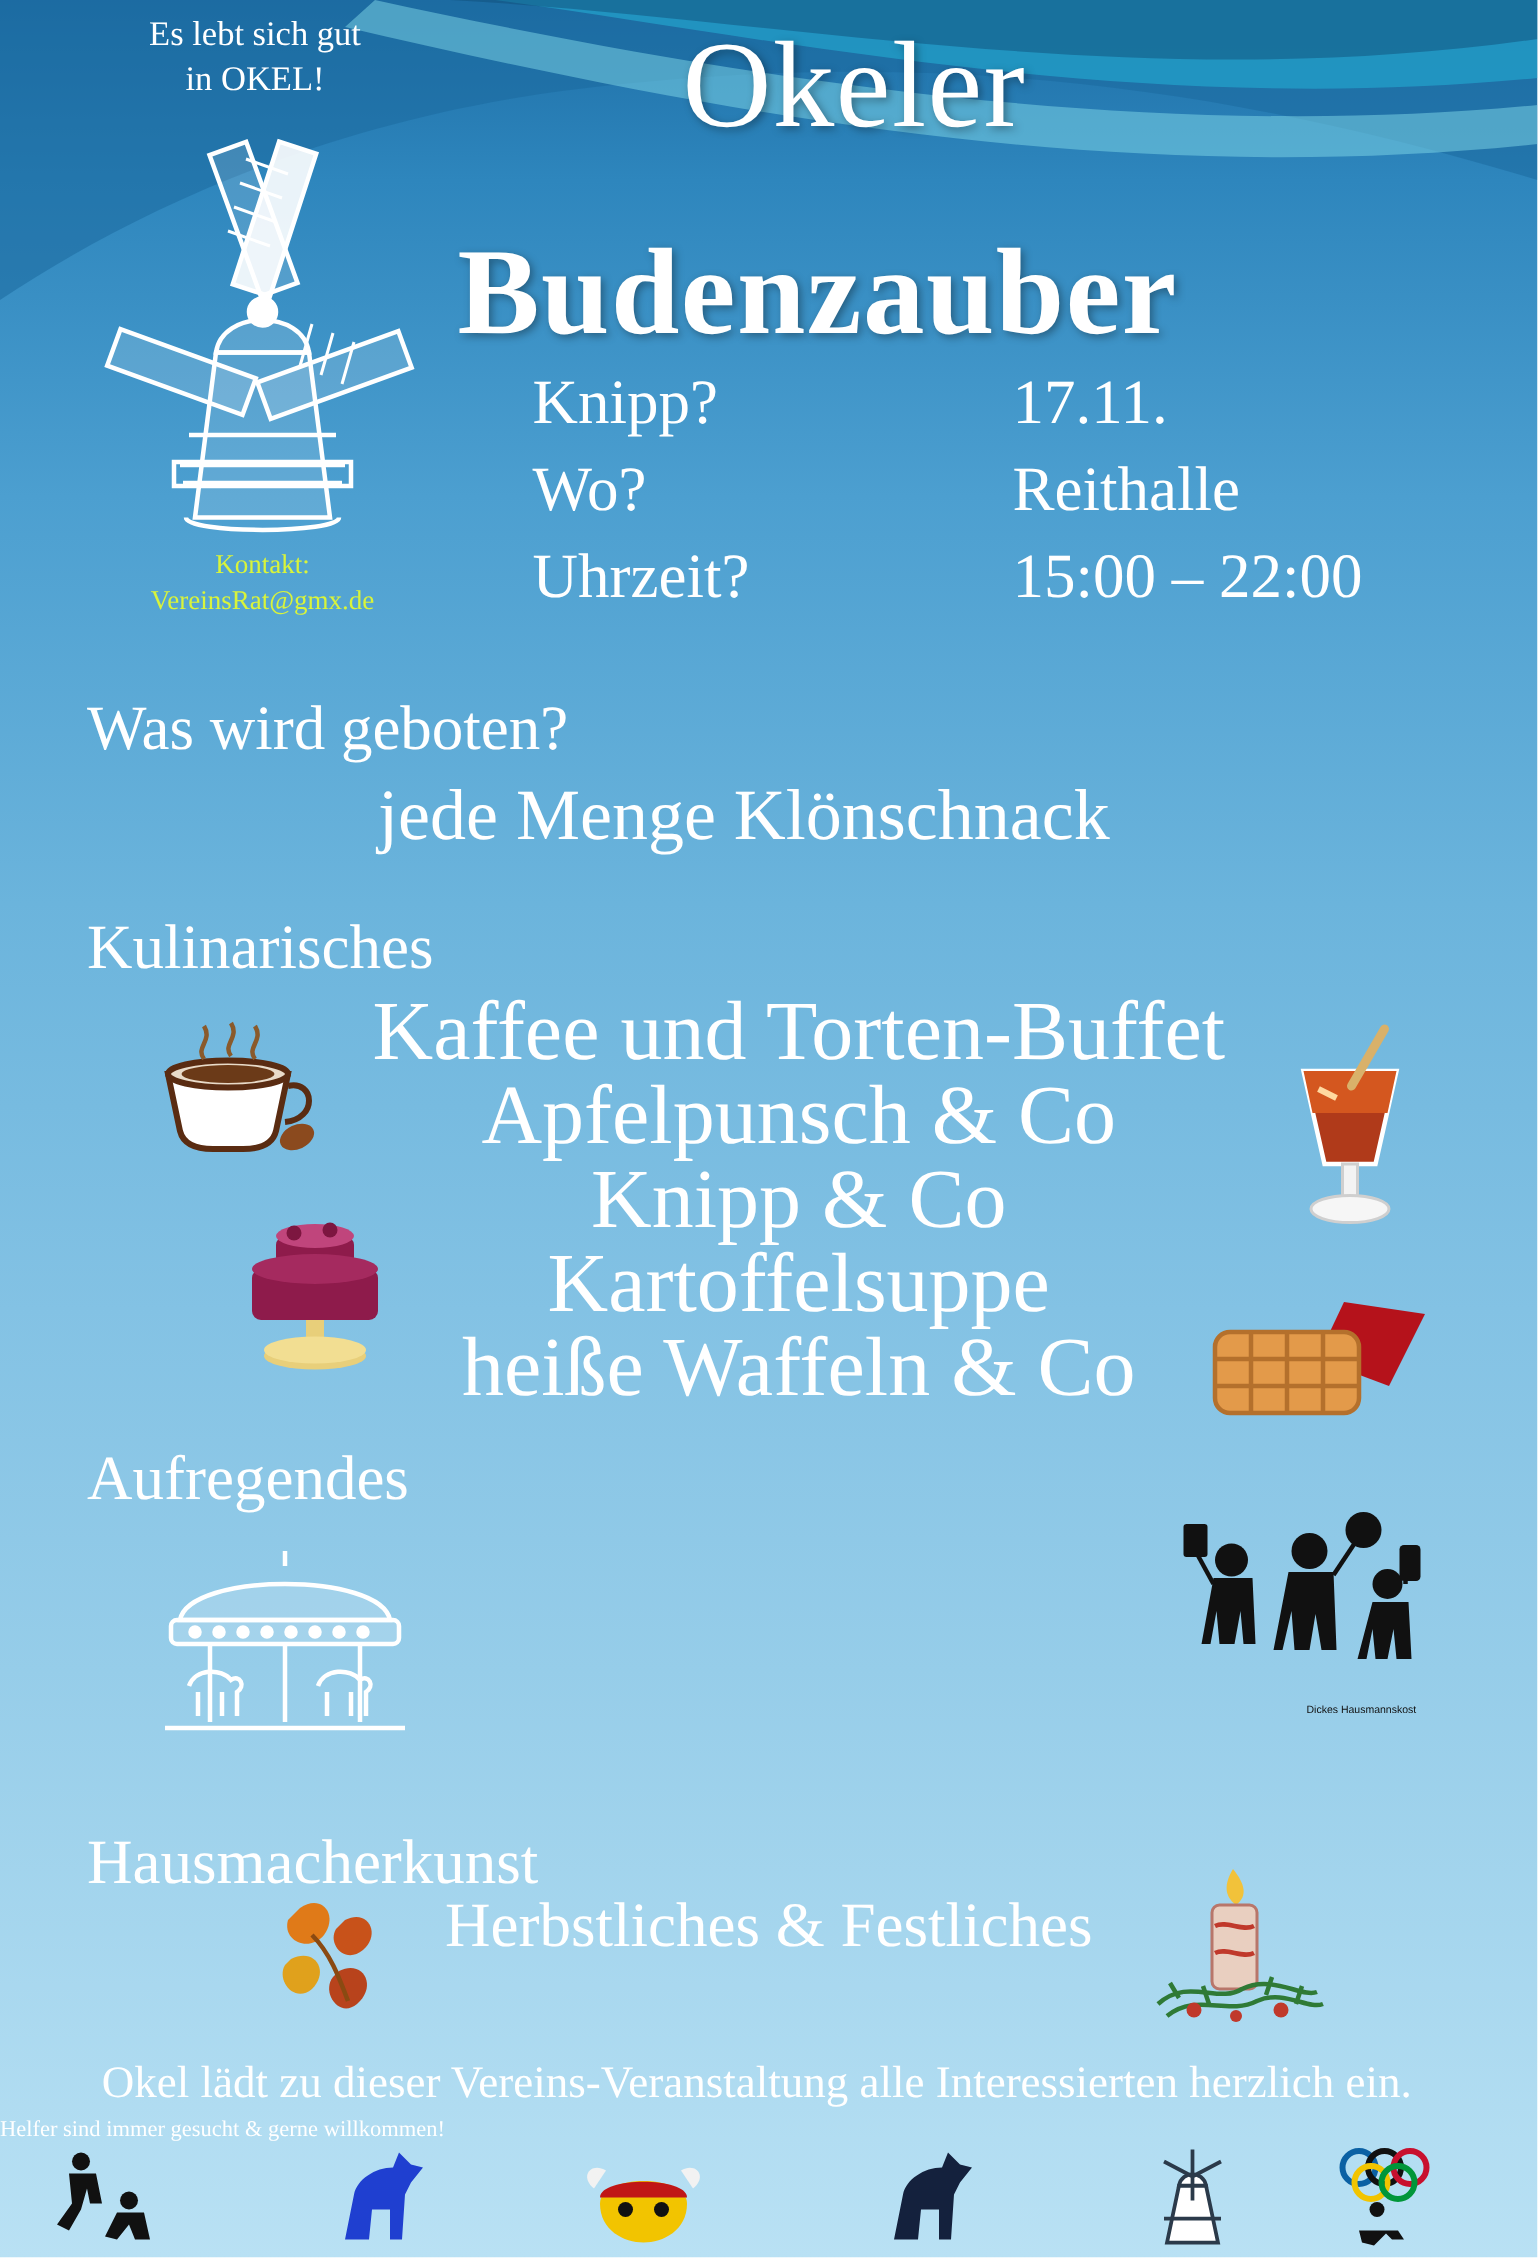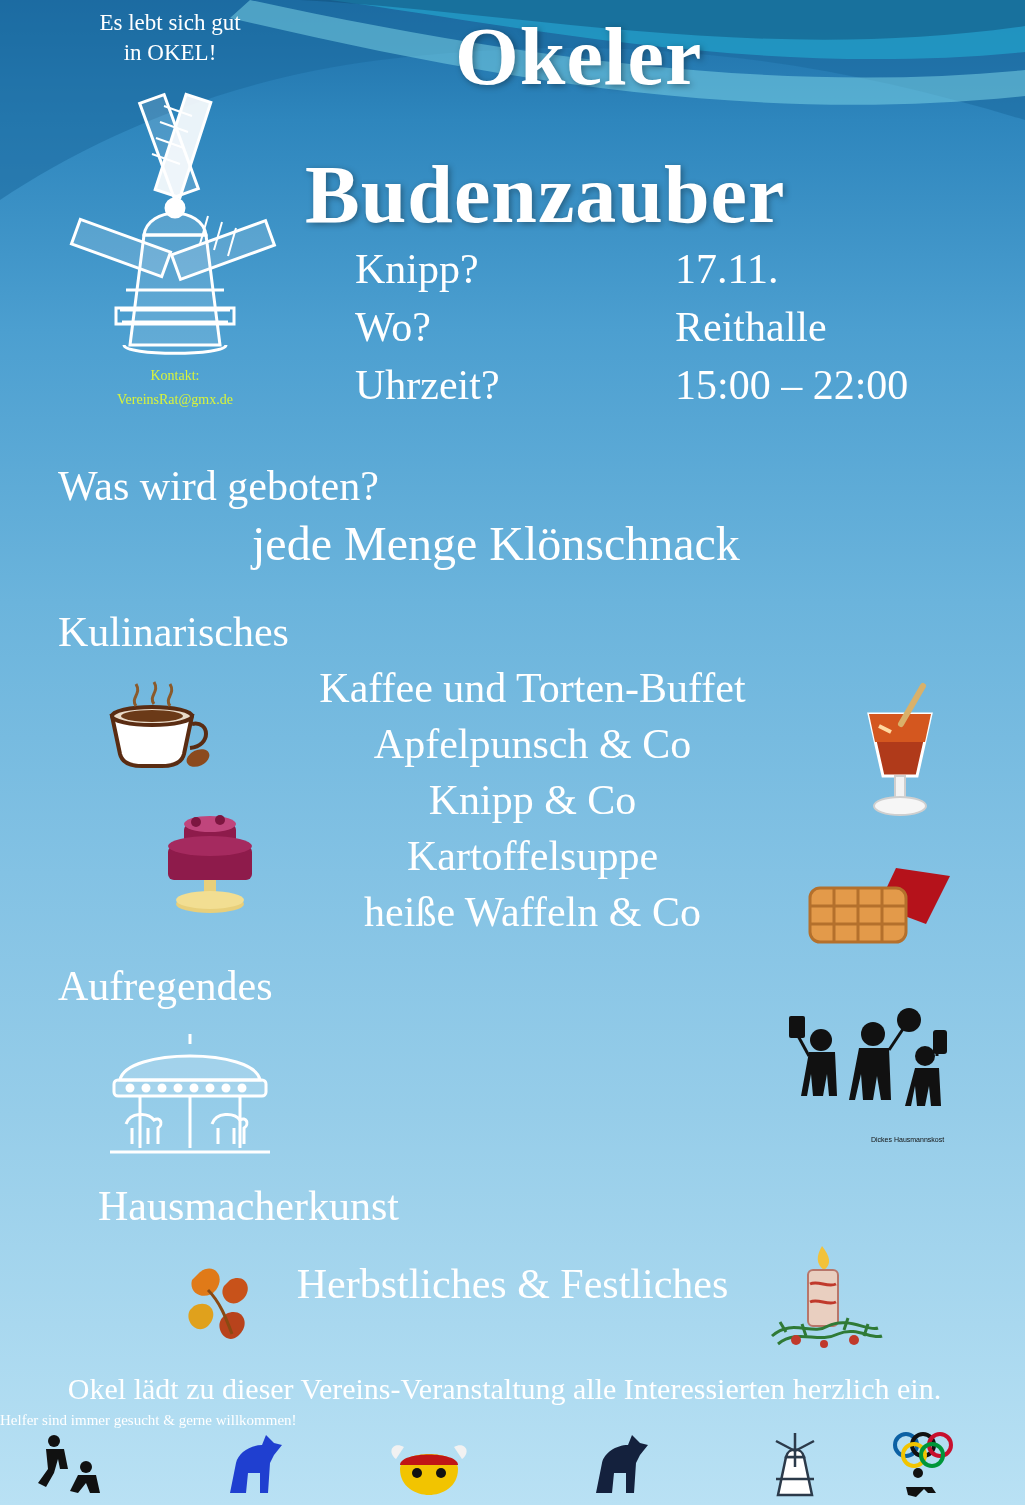--- a/index.html
+++ b/index.html
@@ -46,30 +46,30 @@
   .windmill {
     position: absolute;
     top: 60px; left: 60px;
     width: 230px; height: 300px;
   }
   .contact {
     position: absolute;
     top: 364px; left: 40px;
     width: 270px;
     text-align: center;
-    font-size: 14px;
+    font-size: 18px;
     line-height: 24px;
     color: #d9f43a;
     font-family: "Liberation Serif", serif;
   }
   .title1 {
     position: absolute;
     top: 10px; left: 455px;
     font-size: 82px;
-    font-weight: bold;
+    font-weight: normal;
     letter-spacing: 1px;
     text-shadow: 2px 2px 6px rgba(0,0,0,.35);
   }
   .title2 {
     position: absolute;
     top: 148px; left: 305px;
     font-size: 82px;
     font-weight: bold;
     letter-spacing: 1px;
     text-shadow: 2px 2px 6px rgba(0,0,0,.35);
@@ -91,35 +91,35 @@
   .section-head {
     position: absolute;
     font-size: 42px;
     text-underline-offset: 5px;
     left: 58px;
     white-space: nowrap;
   }
   .h-geboten { top: 462px; }
   .h-kulinarisch { top: 608px; }
   .h-aufregendes { top: 962px; }
-  .h-hausmacher { top: 1182px; margin-left: 40px; }
+  .h-hausmacher { top: 1218px; }
 
   .line {
     position: absolute;
     font-size: 48px;
     line-height: 56px;
     white-space: nowrap;
   }
   .klon { top: 516px; left: 252px; }
 
   .kul-list {
     position: absolute;
     top: 660px; left: 0; width: 1025px;
     text-align: center;
-    font-size: 42px;
+    font-size: 56px;
     line-height: 56px;
   }
   .kul-list div { padding-left: 40px; }
 
   .auf-list {
     position: absolute;
     top: 1014px; left: 0; width: 1025px;
     text-align: center;
     font-size: 42px;
     line-height: 58px;

